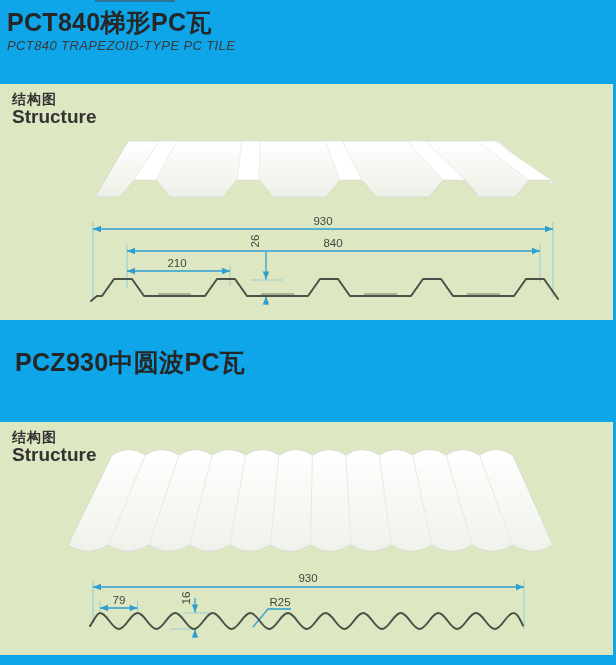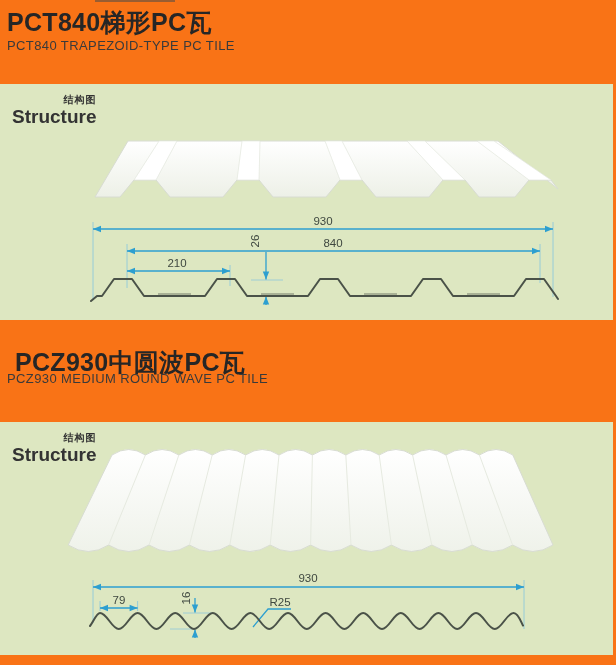--- a/index.html
+++ b/index.html
@@ -1,48 +1,48 @@
 <!DOCTYPE html>
 <html><head>
 <meta charset="utf-8">
 <style>
   html,body{margin:0;padding:0;background:#ffffff;}
   .page{
     position:relative;width:616px;height:665px;overflow:hidden;
-    background:#f97316;font-family:"Liberation Sans",sans-serif;text-align:right;
+    background:#0ea5e9;font-family:"Liberation Sans",sans-serif;
   }
   .top-smudge{position:absolute;left:95px;top:0;width:80px;height:2px;background:#4a4a4a;opacity:.55;}
   .prod-title{position:absolute;left:7px;font-size:25px;line-height:28px;font-weight:bold;color:#262626;letter-spacing:.3px;white-space:nowrap;}
   .prod-sub{position:absolute;left:7px;font-size:13px;line-height:15px;color:#3a3a3a;letter-spacing:.4px;white-space:nowrap;}
   .panel{position:absolute;left:0;width:613px;background:#dde7c1;}
   .panel-1{top:84px;height:236px;}
   .panel-2{top:422px;height:233px;}
   .panel-label{position:absolute;left:12px;top:7px;color:#333;font-weight:bold;}
-  .panel-label .zh{font-size:10px;line-height:17px;letter-spacing:1px;}
+  .panel-label .zh{font-size:14px;line-height:17px;letter-spacing:1px;}
   .panel-label .en{font-size:19px;line-height:18px;}
   .panel svg{position:absolute;left:0;top:0;width:613px;}
   svg text{font-family:"Liberation Sans",sans-serif;font-size:11.5px;fill:#3f4840;}
   .extline{stroke:#8fc8da;stroke-width:.9;fill:none;}
   .dimline{stroke:#2d9fd0;stroke-width:1.3;fill:none;}
   .refline{stroke:#8fc8da;stroke-width:.8;fill:none;}
   .profile{stroke:#4a5248;stroke-width:2;fill:none;stroke-linejoin:round;stroke-linecap:round;}
   .lap{stroke:#4a5248;stroke-width:1.1;opacity:.7;fill:none;}
   .tilebody{stroke:#d8dcd2;stroke-width:1;}
   .rib{fill:#ffffff;stroke:#e2e6dc;stroke-width:.7;}
   .fan{stroke:#e6eae0;stroke-width:1;fill:none;}
 </style>
 </head>
 <body>
 
 <div class="page">
 
   <div class="top-smudge"></div>
 
   <h1 class="prod-title" style="top:8px;margin:0;">PCT840梯形PC瓦</h1>
-  <div class="prod-sub" style="top:38px;">PCT840 TRAPEZOID-TYPE PC TILE</div>
+  <div class="prod-sub" style="top:38px;font-style:italic;">PCT840 TRAPEZOID-TYPE PC TILE</div>
 
   <div class="panel panel-1">
     <div class="panel-label">
       <div class="zh">结构图</div>
       <div class="en">Structure</div>
     </div>
 
     <svg viewBox="0 0 613 236" height="236">
       <defs>
         <linearGradient id="tile1grad" x1="0" y1="0" x2="0" y2="1">
@@ -85,21 +85,20 @@
         <path class="profile" d="M 91 217 L 97 212 L 102 212 L 114 195 L 132 195 L 144 212 L 205 212 L 217 195 L 235 195 L 247 212 L 308 212 L 320 195 L 338 195 L 350 212 L 411 212 L 423 195 L 441 195 L 453 212 L 514 212 L 526 195 L 544 195 L 556 212 L 558 215"></path>
         <line class="lap" x1="158" y1="210" x2="191" y2="210"></line>
         <line class="lap" x1="261" y1="210" x2="294" y2="210"></line>
         <line class="lap" x1="364" y1="210" x2="397" y2="210"></line>
         <line class="lap" x1="467" y1="210" x2="500" y2="210"></line>
       </g>
     </svg>
   </div>
 
   <h1 class="prod-title" style="top:340px;margin:8px;">PCZ930中圆波PC瓦</h1>
-  <div class="prod-sub" style="top:371px;">PCZ930 MEDIUM ROUND WAVE PC TILE</div>
 
   <div class="panel panel-2">
     <div class="panel-label">
       <div class="zh">结构图</div>
       <div class="en">Structure</div>
     </div>
 
     <svg viewBox="0 0 613 233" height="233">
       <defs>
         <linearGradient id="tile2grad" x1="0" y1="0" x2="0" y2="1">

